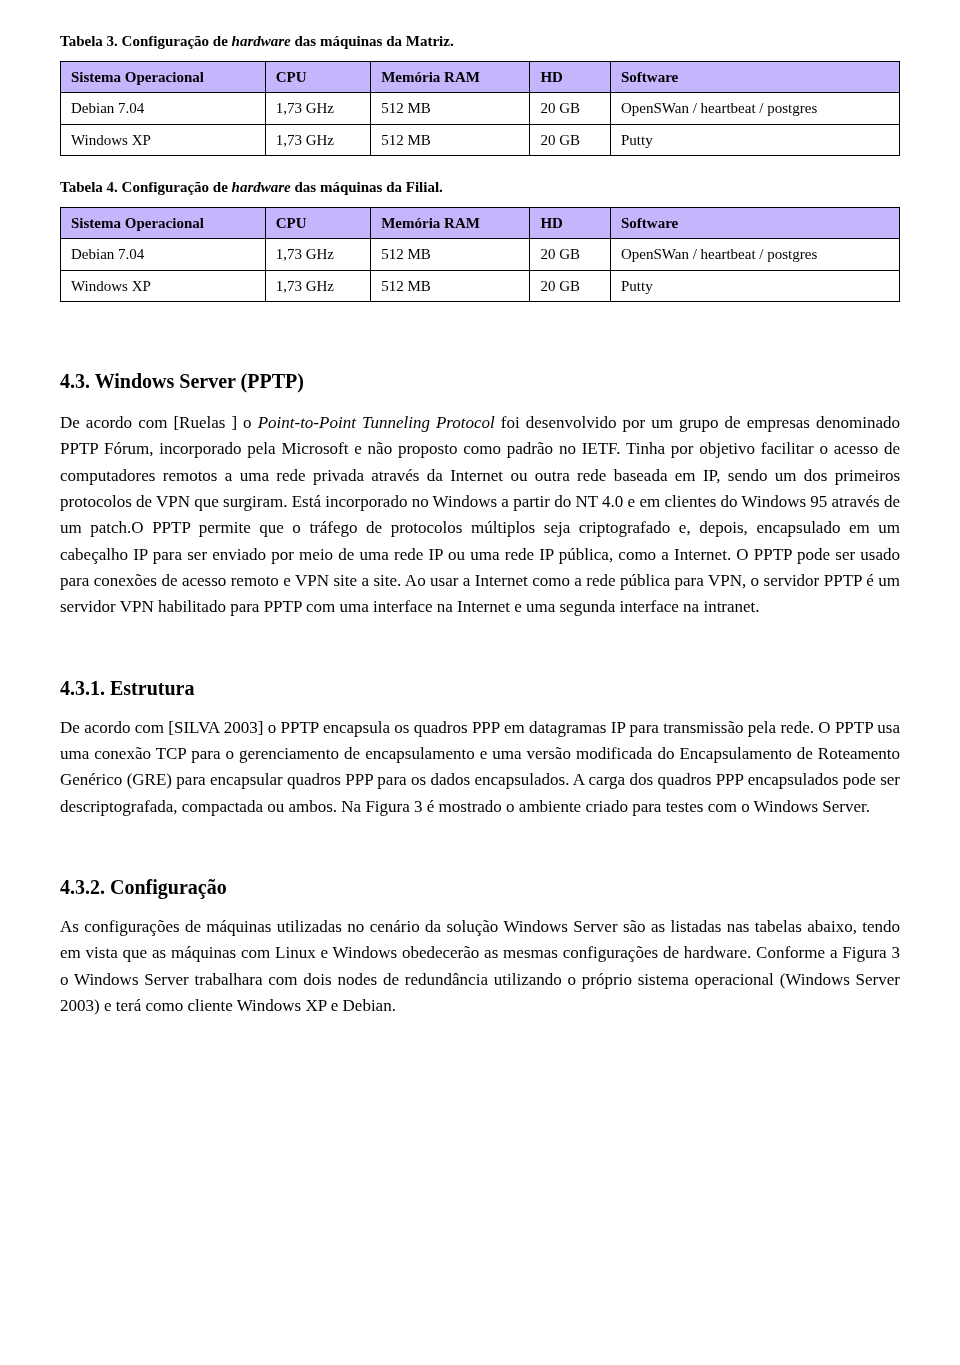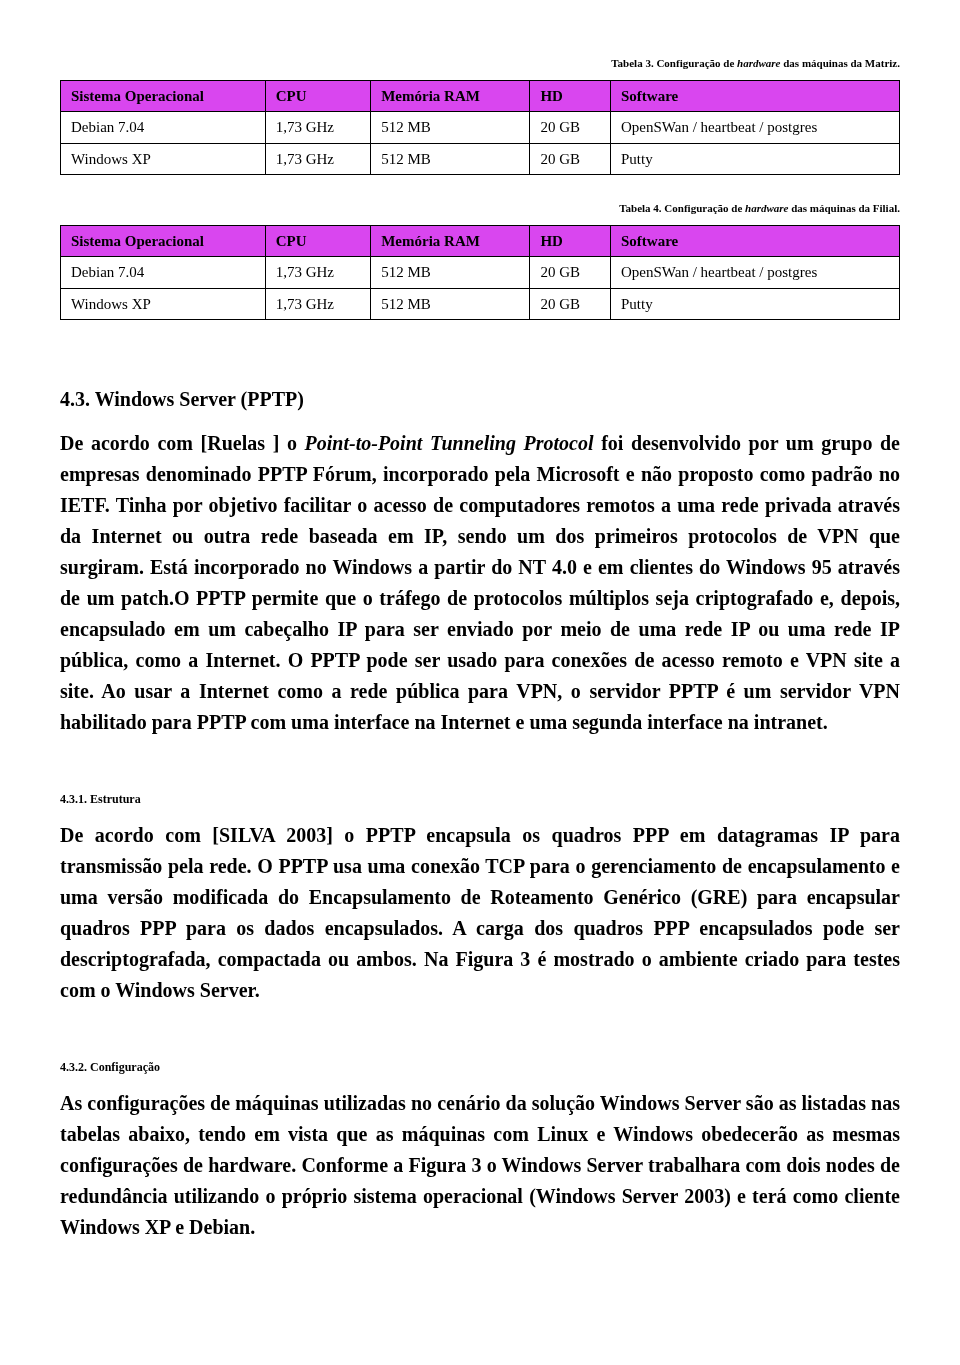--- a/index.html
+++ b/index.html
@@ -12,65 +12,63 @@
       background: #ffffff;
       color: #000000;
       font-family: "Times New Roman", Times, serif;
       font-size: 15px;
       line-height: 1.5;
       padding: 30px 60px;
       width: 960px;
     }
 
     .table-title {
-      text-align: right;
+      text-align: left;
       font-weight: bold;
       margin-bottom: 8px;
-      font-size: 11px;
-      margin-top: 25px;
+      font-size: 15px;
     }
 
     table {
       width: 100%;
       border-collapse: collapse;
       margin-bottom: 20px;
     }
 
     table th, table td {
       border: 1px solid #000;
       padding: 4px 10px;
       text-align: left;
       font-size: 15px;
     }
 
     table th {
       font-weight: bold;
-      background: #d946ef;
+      background: #c4b5fd;
     }
 
     .section-heading {
       font-size: 20px;
       font-weight: bold;
       margin-top: 30px;
       margin-bottom: 14px;
     }
 
     .subsection-heading {
-      font-size: 12px;
+      font-size: 20px;
       font-weight: bold;
       margin-top: 28px;
       margin-bottom: 12px;
     }
 
     .body-text {
       text-align: justify;
       margin-bottom: 10px;
-      font-size: 20px;
+      font-size: 17px;
       line-height: 1.55;
-      font-weight: bold;
     }
 
     .italic {
       font-style: italic;
     }
 
     .spacer {
       height: 14px;
     }
   </style>

